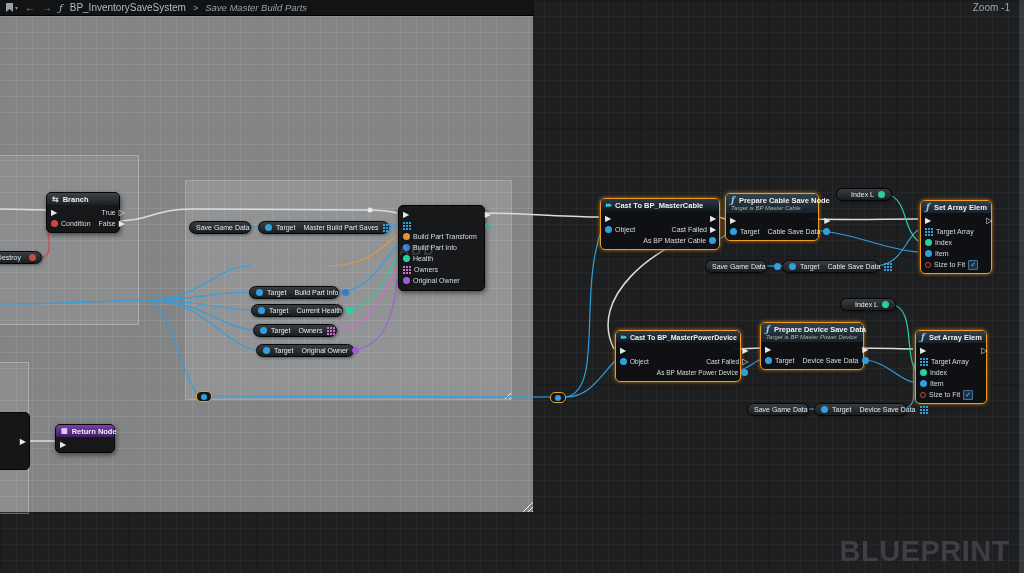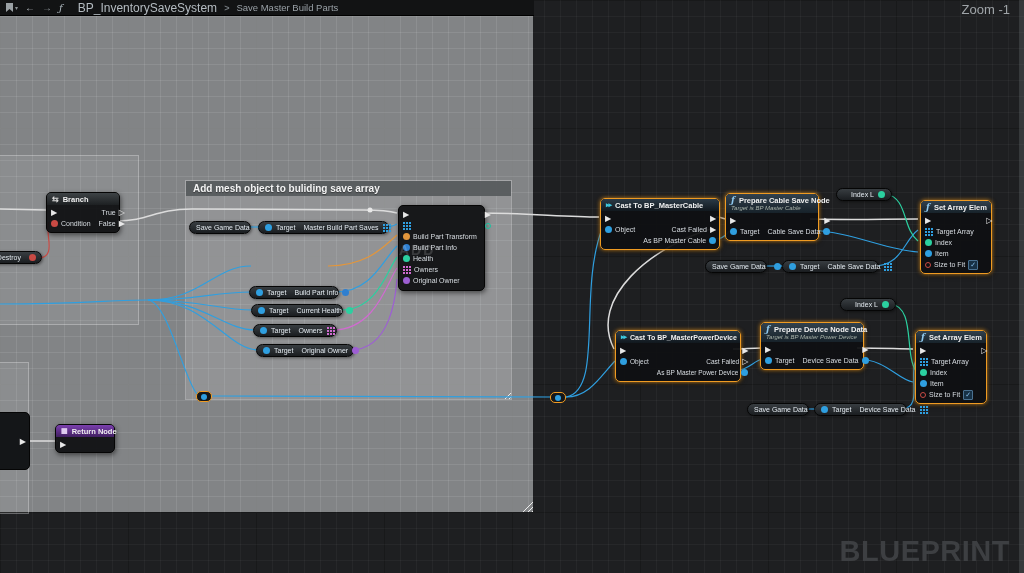--- a/index.html
+++ b/index.html
@@ -32,25 +32,25 @@
     background:repeating-linear-gradient(135deg,rgba(255,255,255,.85) 0 1px,transparent 1px 3.2px);
     clip-path:polygon(100% 0,100% 100%,0 100%);}
   
   .toolbar{left:0;top:0;width:534px;height:16px;background:#121314;z-index:6;
     display:flex;align-items:center;gap:7px;padding:0 6px;box-sizing:border-box;
     border-bottom:1px solid #000;}
   .toolbar .tico{color:#b9bfc4;font-size:10px;line-height:10px;}
   .bmark{width:7px;height:9px;background:#9aa0a4;
     clip-path:polygon(0 0,100% 0,100% 100%,50% 68%,0 100%);}
   .caret{font-size:6px;color:#8a9094;}
-  .crumb-root{font-size:12px;color:#b4bbc1;margin-left:8px;}
+  .crumb-root{font-size:10px;color:#b4bbc1;}
   .crumb-sep{font-size:9px;color:#777d82;font-weight:bold;}
-  .crumb-leaf{font-size:9.5px;color:#99a0a6;}
+  .crumb-leaf{font-size:9.5px;color:#99a0a6;font-style:italic;}
   .fnico{font-family:"DejaVu Serif",serif;font-style:italic;color:#aeb8bf;font-size:10px;}
-  .zoomlabel{right:14px;top:2px;font-size:13px;color:#9fa4a8;z-index:6;text-align:right;}
+  .zoomlabel{right:14px;top:2px;font-size:10px;color:#9fa4a8;z-index:6;text-align:right;}
   .watermark{right:14px;bottom:5px;font-size:29px;font-weight:bold;color:#3d3f42;
     letter-spacing:.5px;z-index:1;}
   .edgestrip{right:0;top:0;width:5px;height:573px;background:rgba(120,124,128,.28);z-index:5;}
   
   .node{position:absolute;background:rgba(15,16,18,.94);border:1px solid #050505;
     border-radius:5px;box-shadow:1px 2px 5px rgba(0,0,0,.5);z-index:4;color:#d8dde2;}
   .sel{border:1.5px solid #ef9b22;box-shadow:0 0 4px rgba(239,155,34,.8),1px 2px 5px rgba(0,0,0,.5);}
   .nhdr{height:12px;display:flex;align-items:center;gap:4px;padding:0 5px;
     border-radius:4px 4px 0 0;font-size:7.5px;font-weight:bold;color:#f0f0f0;white-space:nowrap;}
   .nhdr2{display:flex;flex-direction:column;justify-content:center;gap:0;padding:2px 5px;
@@ -94,21 +94,20 @@
 <body>
 
 <div id="canvas">
 
   <div class="abs bigcomment">
     <div class="rhandle" style="width:12px;height:12px;"></div>
   </div>
   <div class="abs subbox" style="left:-4px;top:155px;width:141px;height:168px;"></div>
   <div class="abs subbox" style="left:-4px;top:362px;width:31px;height:150px;"></div>
   <div class="abs innercomment">
-    <div class="cmt-title">Add mesh object to buliding save array</div>
     <div class="rhandle" style="width:8px;height:8px;"></div>
   </div>
 
   <svg class="wires" width="1024" height="573" viewBox="0 0 1024 573">
     <g fill="none" stroke="#dcdcdc" stroke-width="1.5">
       <path d="M0 209 L46 210"></path>
       <path d="M116 221 C150 221,154 209,192 209 L364 210 C380 210,390 211,397 213"></path>
       <path d="M481 213 C524 213,566 217,599 217"></path>
       <path d="M716 217 C722 217,723 219,726 219"></path>
       <path d="M810 219 C856 220,882 219,918 219"></path>
@@ -459,21 +458,21 @@
             <span class="cp" style="color:#2f9fe0;"></span>
           </div>
       </div>
     </div>
   </div>
 
   <div class="node sel" style="left:760px;top:322px;width:102px;">
     <div class="nhdr2 hdr-fn">
       <span class="t">
           <span class="fniconode">ƒ</span>
-          <span>Prepare Device Node Data</span>
+          <span>Prepare Device Save Data</span>
         </span>
       <span class="s">Target is BP Master Power Device</span>
     </div>
     <div class="nbody">
       <div class="pcol">
         <div class="pin">
             <span class="ex">▶</span>
           </div>
         <div class="pin">
             <span class="cp" style="color:#2f9fe0;"></span>

